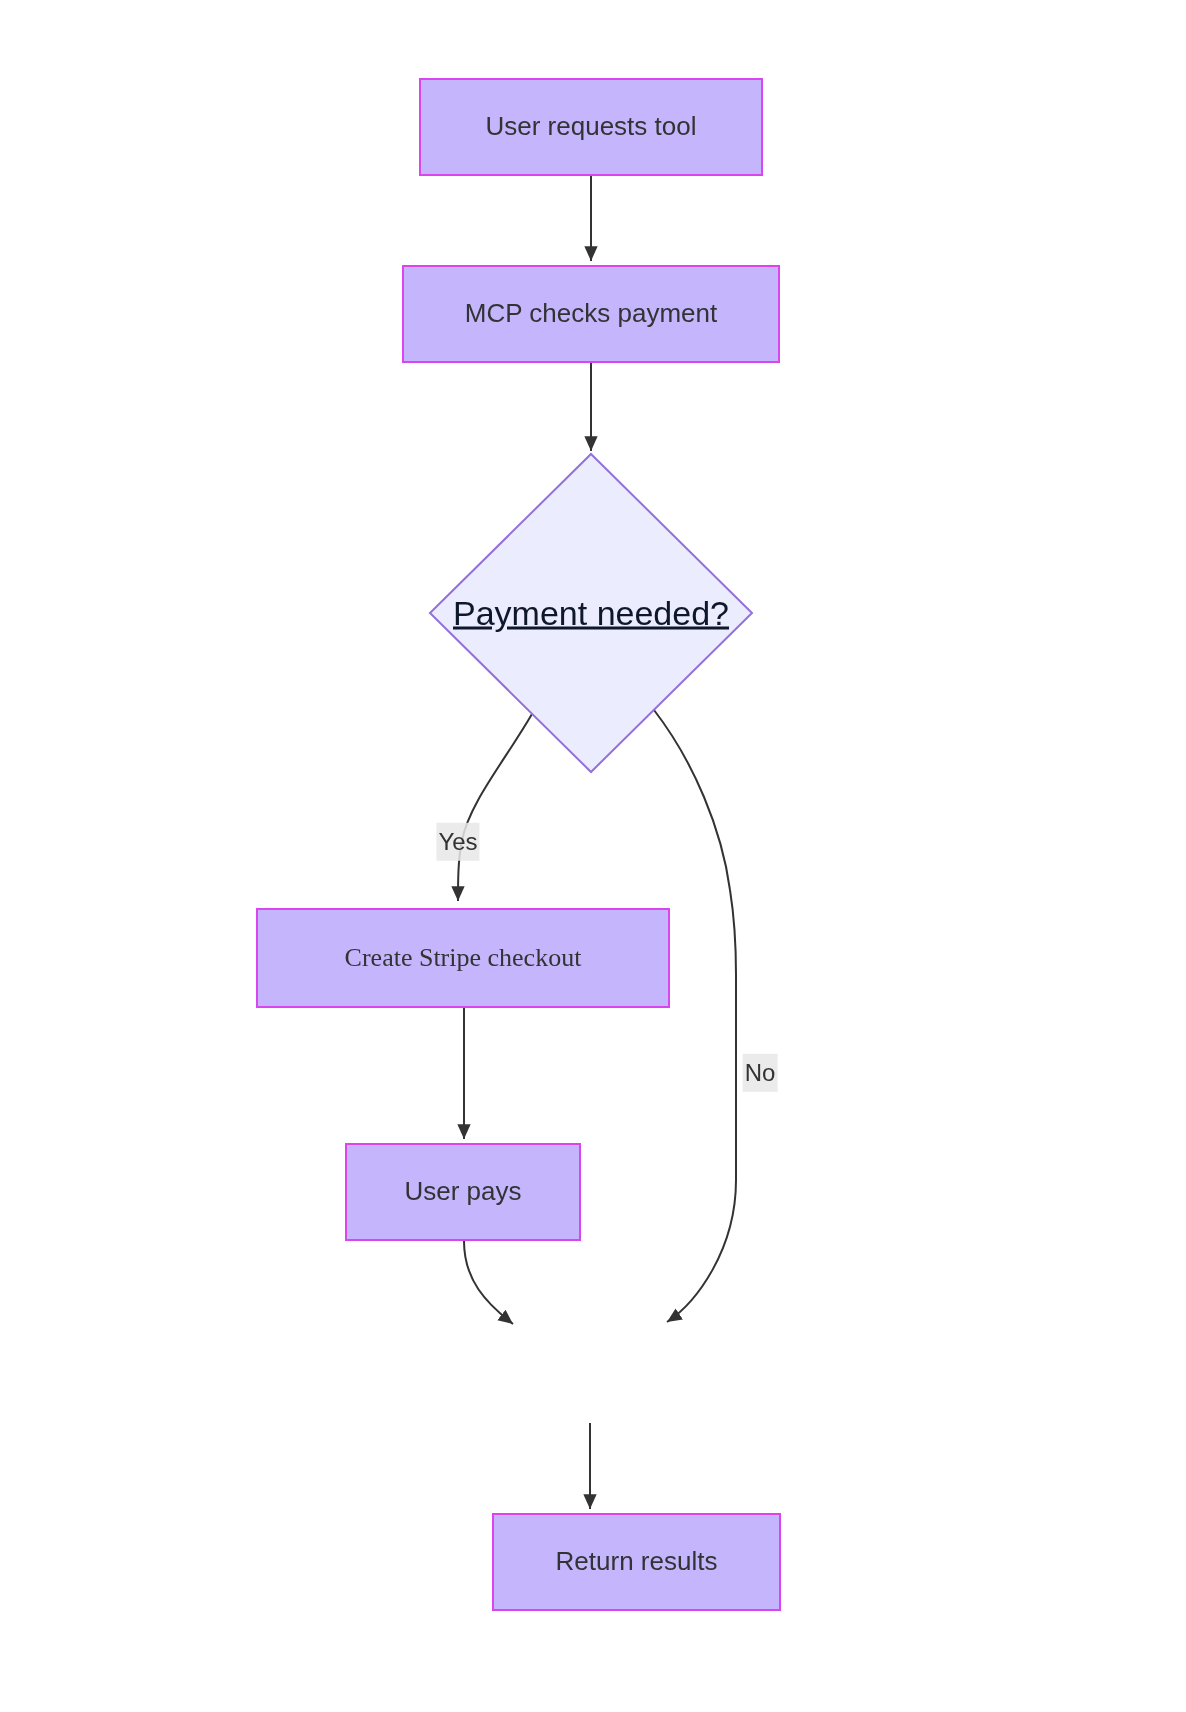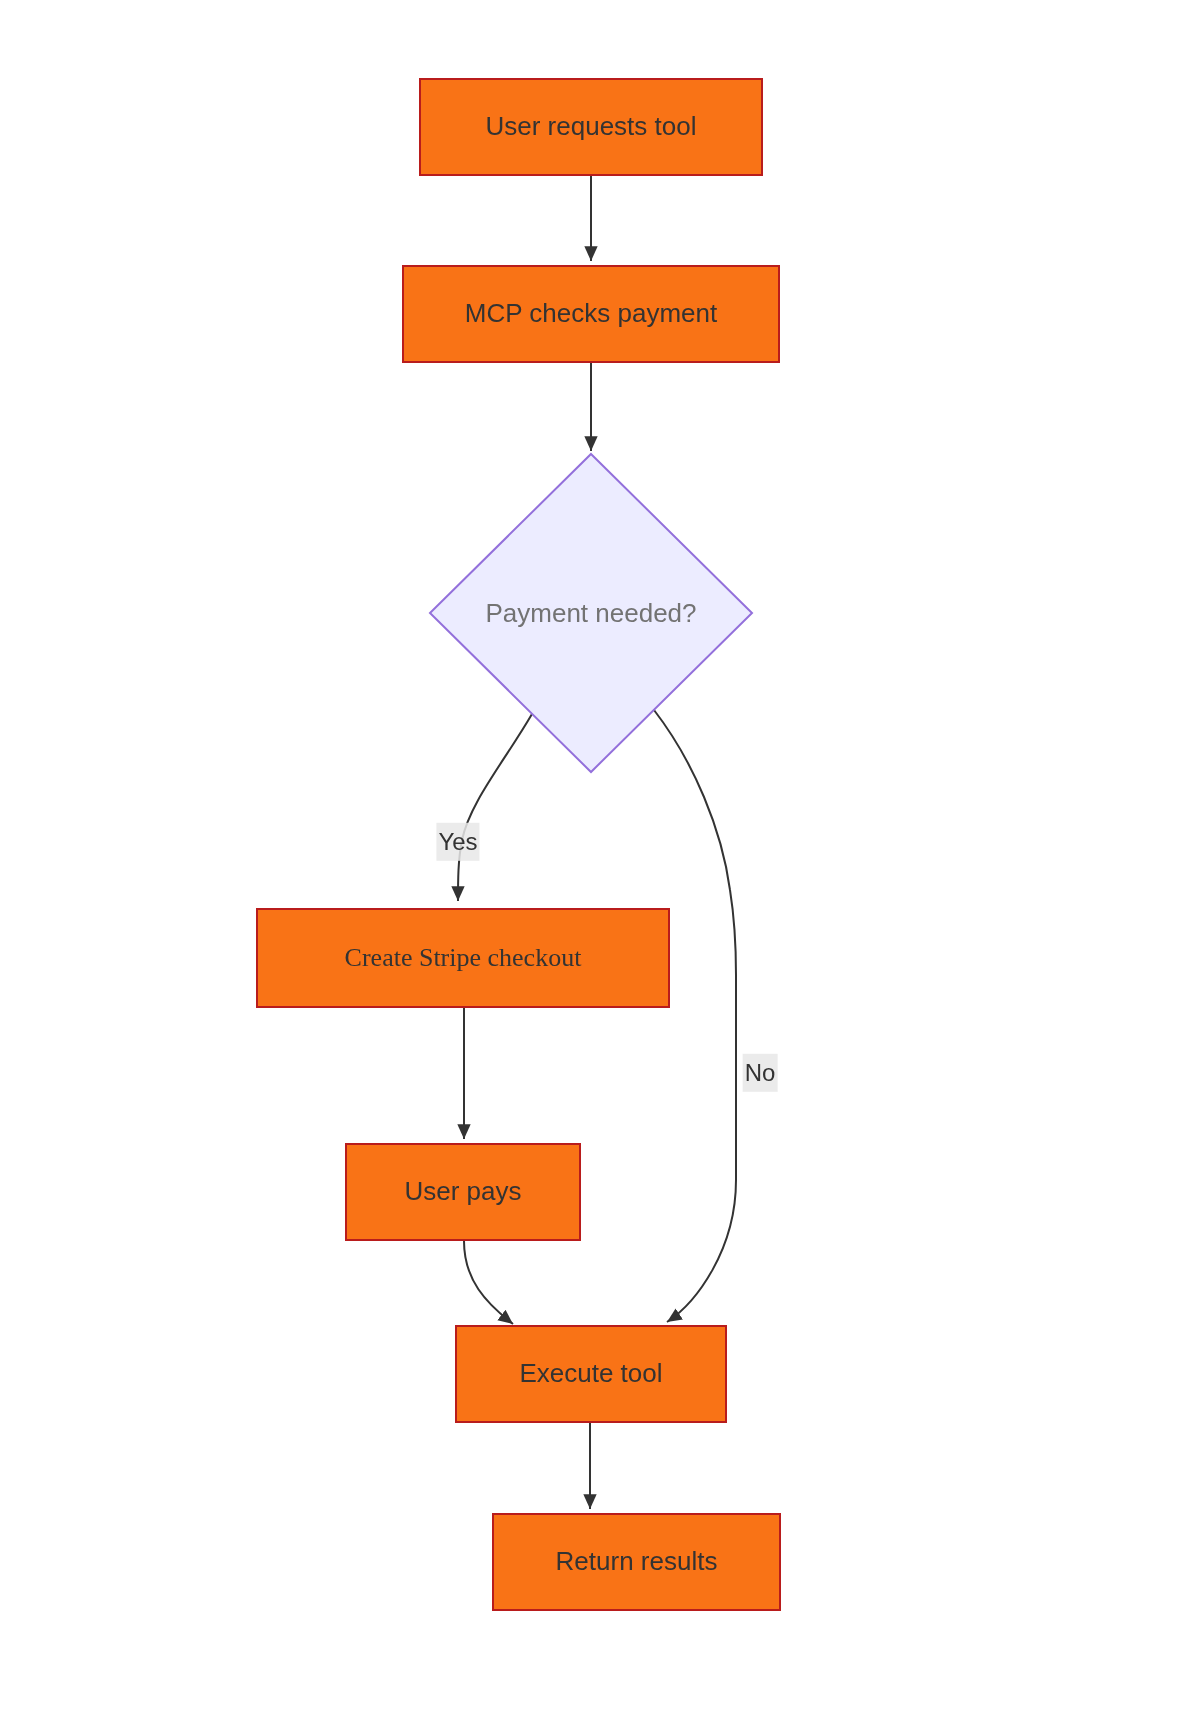--- a/index.html
+++ b/index.html
@@ -23,37 +23,38 @@
     stroke-width: 2px;
   }
   .diamond-shape {
     fill: #ECECFF;
     stroke: #9370DB;
     stroke-width: 2px;
   }
   .node {
     position: absolute;
     box-sizing: border-box;
-    background: #f97316;
-    border: 2px solid #b91c1c;
+    background: #c4b5fd;
+    border: 2px solid #d946ef;
     display: flex;
     align-items: center;
     justify-content: center;
     font-size: 26px;
     line-height: 1.2;
     color: #333333;
     text-align: left;
   }
   .node-label { white-space: nowrap; }
   .diamond-label {
     position: absolute;
     transform: translate(-50%, -50%);
-    font-size: 26px;
+    font-size: 34px;
     white-space: nowrap;
-    color: #737373;
+    color: #0f172a;
+    text-decoration: underline;
   }
   .edge-label {
     position: absolute;
     transform: translate(-50%, -50%);
     background: rgba(232, 232, 232, 0.85);
     padding: 3px 2px;
     font-size: 24px;
     line-height: 1.35;
     color: #333333;
     white-space: nowrap;
@@ -99,23 +100,20 @@
   <div class="diamond-label" style="left:591px; top:613px;">Payment needed?</div>
 
   <div class="node" style="left:256px; top:908px; width:414px; height:100px;font-family:Liberation Serif, serif;">
     <span class="node-label">Create Stripe checkout</span>
   </div>
 
   <div class="node" style="left:345px; top:1143px; width:236px; height:98px;">
     <span class="node-label">User pays</span>
   </div>
 
-  <div class="node" style="left:455px; top:1325px; width:272px; height:98px;">
-    <span class="node-label">Execute tool</span>
-  </div>
 
   <div class="node" style="left:446px; top:1513px; width:289px; height:98px;margin-left:46px;">
     <span class="node-label">Return results</span>
   </div>
 
   <div class="edge-label" style="left:458px; top:842px;">Yes</div>
 
   <div class="edge-label" style="left:728px; top:1073px;margin-left:32px;">No</div>
 
 </div>

